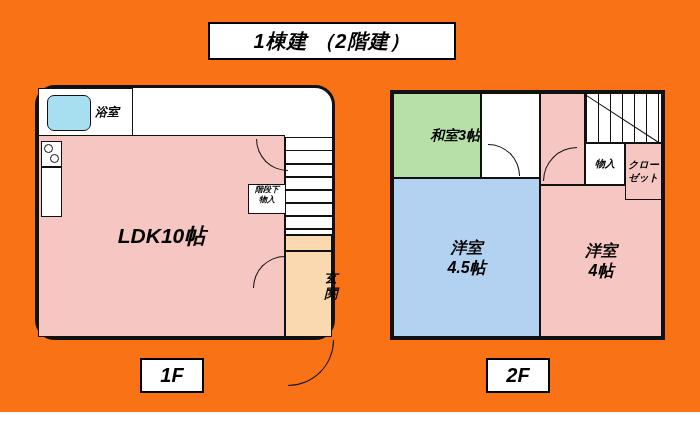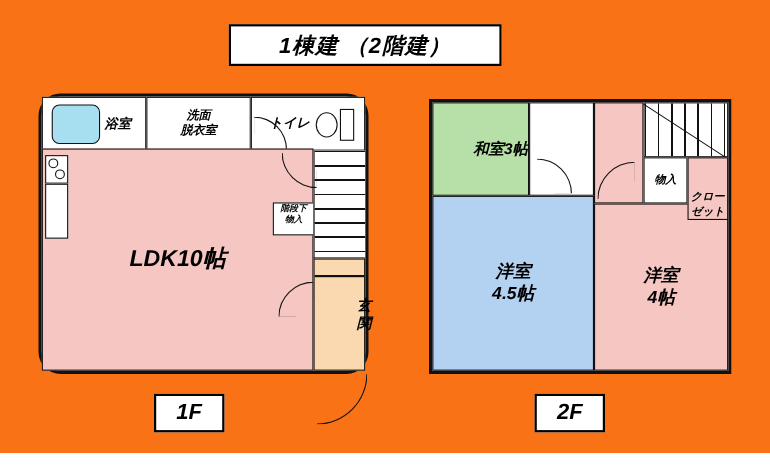--- a/index.html
+++ b/index.html
@@ -59,21 +59,21 @@
   .hallway2  { left:88px; top:0;    width:59px;  height:85px;  background:#fff; border:1.5px solid #111; }
   .landing2  { left:147px; top:0;   width:45px;  height:92px;  background:#f5c6c2; border:1.5px solid #111; }
   .stairs2 {
     left:192px; top:0; width:77px; height:50px;
     background-color:#fff; border:1.5px solid #111;
     background-image:repeating-linear-gradient(90deg, #111 0px, #111 1.5px, transparent 1.5px, transparent 12px);
   }
   .stair-diag { left:192px; top:1px; width:91px; height:0; border-top:1.5px solid #111;
                 transform:rotate(33deg); transform-origin:0 0; }
   .storage2  { left:192px; top:50px; width:40px; height:42px; background:#fff; font-size:10px; }
-  .closet2   { left:232px; top:50px; width:37px; height:57px; background:#f5c6c2; font-size:10px;align-items:flex-end; }
+  .closet2   { left:232px; top:50px; width:37px; height:57px; background:#f5c6c2; font-size:10px; }
   .yoshitsu45{ left:0;    top:85px; width:147px; height:159px; background:#b3d1f0; font-size:16px; }
   .yoshitsu4 { left:147px; top:92px; width:122px; height:152px; background:#f5c6c2; font-size:16px; }
 
   
   .arc { background:transparent; }
   .arc-tl { border-top:1.5px solid #111; border-left:1.5px solid #111; border-top-left-radius:100%; }
   .arc-tr { border-top:1.5px solid #111; border-right:1.5px solid #111; border-top-right-radius:100%; }
   .arc-bl { border-bottom:1.5px solid #111; border-left:1.5px solid #111; border-bottom-left-radius:100%; }
   .arc-br { border-bottom:1.5px solid #111; border-right:1.5px solid #111; border-bottom-right-radius:100%; }
 
@@ -94,31 +94,21 @@
     <span>1棟建 （2階建）</span>
   </div>
 
   <div class="abs plan plan1">
 
     <div class="abs room bath-zone nolabelflow">
       <div class="abs bathtub"></div>
       <span class="abs bath-label">浴室</span>
     </div>
 
-    <div class="abs room washroom">
-      <span>洗面
-脱衣室</span>
-    </div>
 
-    <div class="abs room toilet-room nolabelflow">
-      <span class="abs toilet-label">トイレ</span>
-      <div class="abs toilet-bowl"></div>
-      <div class="abs toilet-tank"></div>
-      <div class="abs arc arc-tr" style="left:2px; top:17px; width:30px; height:30px;"></div>
-    </div>
 
     <div class="abs room ldk">
       <span>LDK10帖</span>
     </div>
 
     <div class="abs stove-box">
       <div class="burner burner1"></div>
       <div class="burner burner2"></div>
     </div>
     <div class="abs counter-box"></div>

